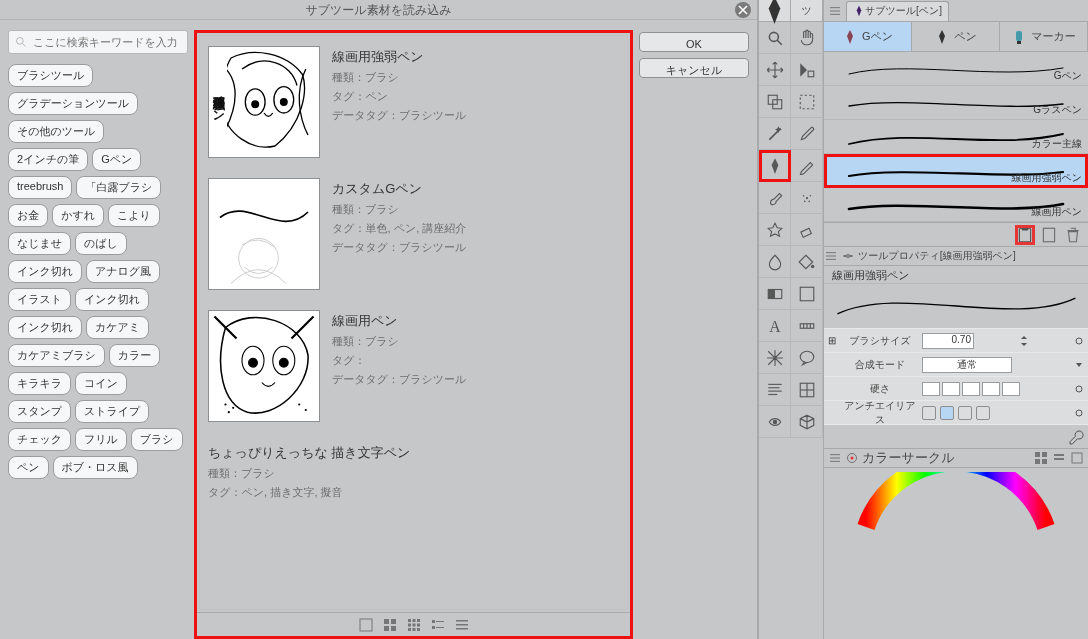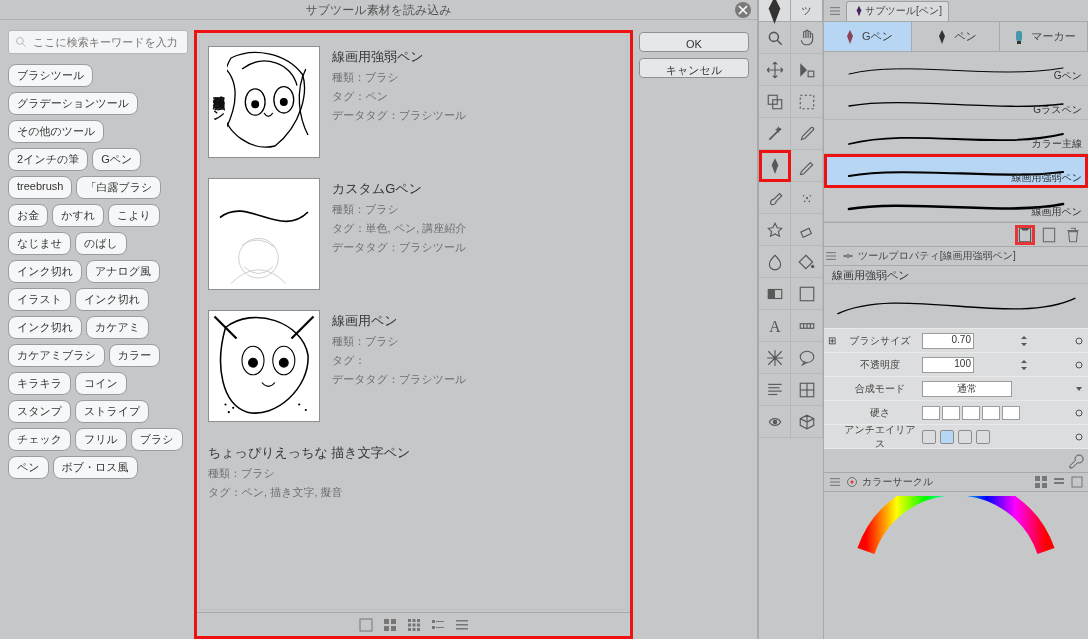--- a/index.html
+++ b/index.html
@@ -83,21 +83,21 @@
 .tri{width:10px;height:12px}
 .dd{width:90px;height:16px;background:#fff;border:1px solid #9a9c9e;font-size:10px;display:flex;align-items:center;justify-content:center}
 .aa-dots{display:flex;gap:4px}
 .aa-dot{width:14px;height:14px;border:1px solid #8e8e8e;border-radius:2px}
 .aa-dot .c{width:8px;height:8px;border-radius:50%;background:#000;margin:2px auto}
 .aa-dot.sel{background:#b6d6f3}
 .hard-cells{display:flex;gap:2px}
 .hc{width:18px;height:14px;background:#fff;border:1px solid #9a9c9e}
 
 
-.cc-hdr{height:20px;border-top:1px solid #a7a9ab;border-bottom:1px solid #a7a9ab;display:flex;align-items:center;padding:0 4px;gap:4px;font-size:10px}
+.cc-hdr{height:20px;border-top:1px solid #a7a9ab;border-bottom:1px solid #a7a9ab;display:flex;align-items:center;padding:0 4px;gap:4px;font-size:13px}
 .cc-body{flex:1;display:flex;align-items:flex-start;justify-content:center;padding-top:4px;background:#c5c7c9}
 .ring{width:200px;height:60px}
 </style>
 </head>
 <body>
 
 <div class="app">
 
 <div class="dialog">
   <div class="dlg-title">サブツール素材を読み込み</div>
@@ -576,33 +576,20 @@
           <svg class="tri" viewBox="0 0 10 12">
                 <path d="M2 4 L8 4 L5 1 Z M2 8 L8 8 L5 11 Z" fill="#555"></path>
               </svg>
           <svg class="tri" viewBox="0 0 10 12">
                 <circle cx="5" cy="6" r="3" fill="none" stroke="#555"></circle>
               </svg>
         </span>
       </div>
       <div class="tp-row">
         <span style="width:10px"></span>
-        <span class="lab">不透明度</span>
-        <span class="slot">
-              <span class="nfield">100</span>
-          <svg class="tri" viewBox="0 0 10 12">
-                <path d="M2 4 L8 4 L5 1 Z M2 8 L8 8 L5 11 Z" fill="#555"></path>
-              </svg>
-          <svg class="tri" viewBox="0 0 10 12">
-                <circle cx="5" cy="6" r="3" fill="none" stroke="#555"></circle>
-              </svg>
-        </span>
-      </div>
-      <div class="tp-row">
-        <span style="width:10px"></span>
         <span class="lab">合成モード</span>
         <span class="slot">
               <span class="dd">通常</span>
           <svg class="tri" viewBox="0 0 10 12">
                 <path d="M2 4 L8 4 L5 8 Z" fill="#555"></path>
               </svg>
         </span>
       </div>
       <div class="tp-row">
         <span style="width:10px"></span>

